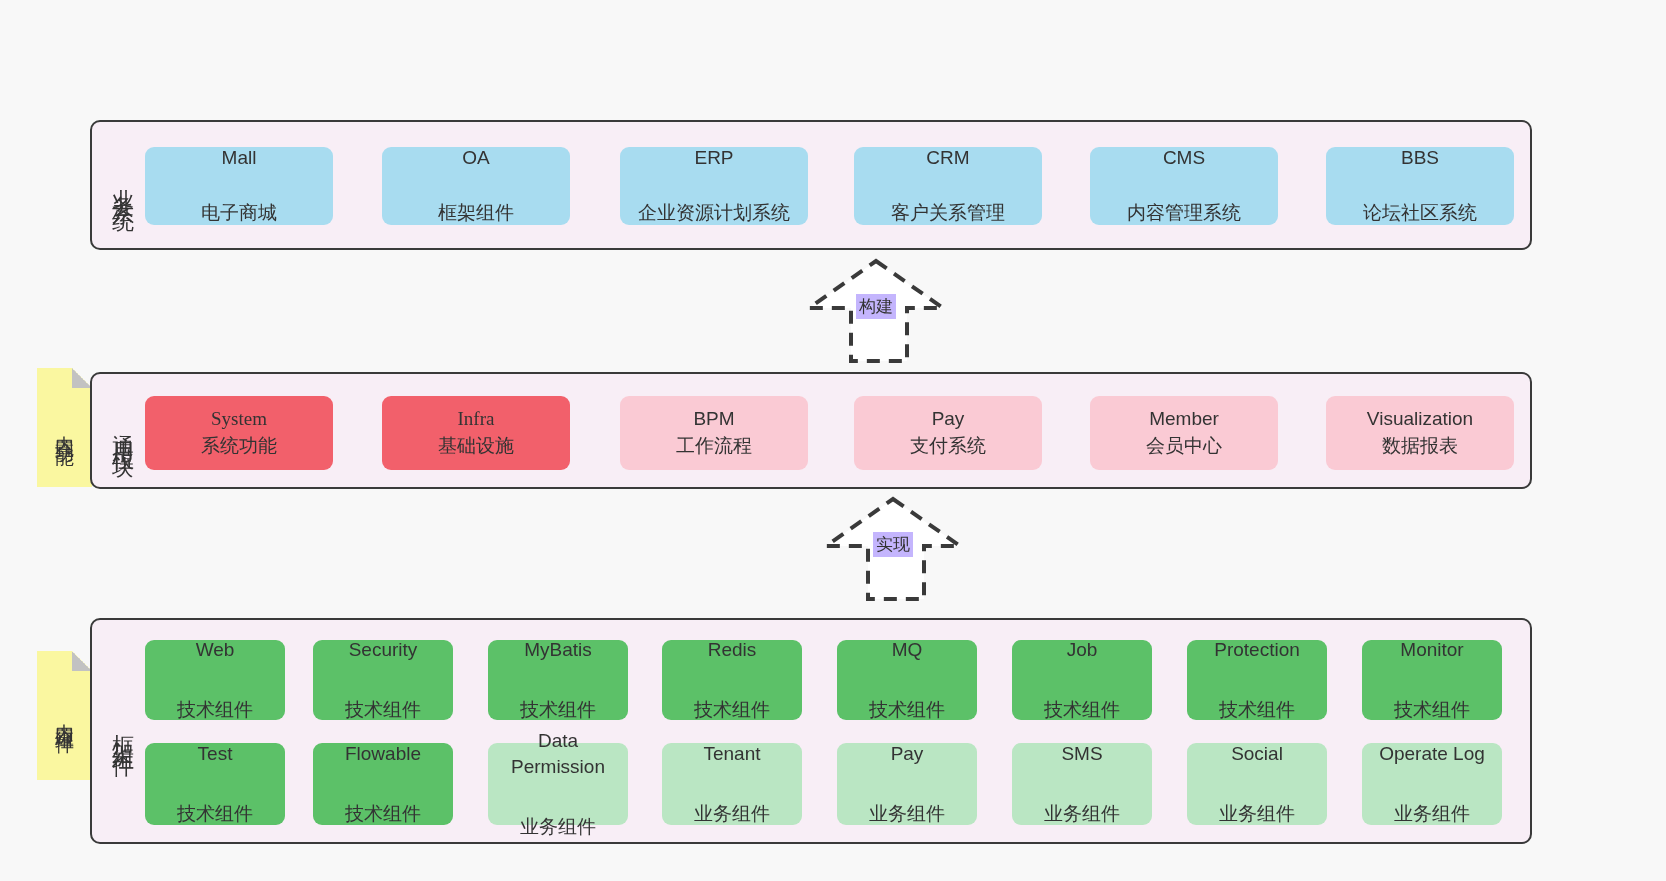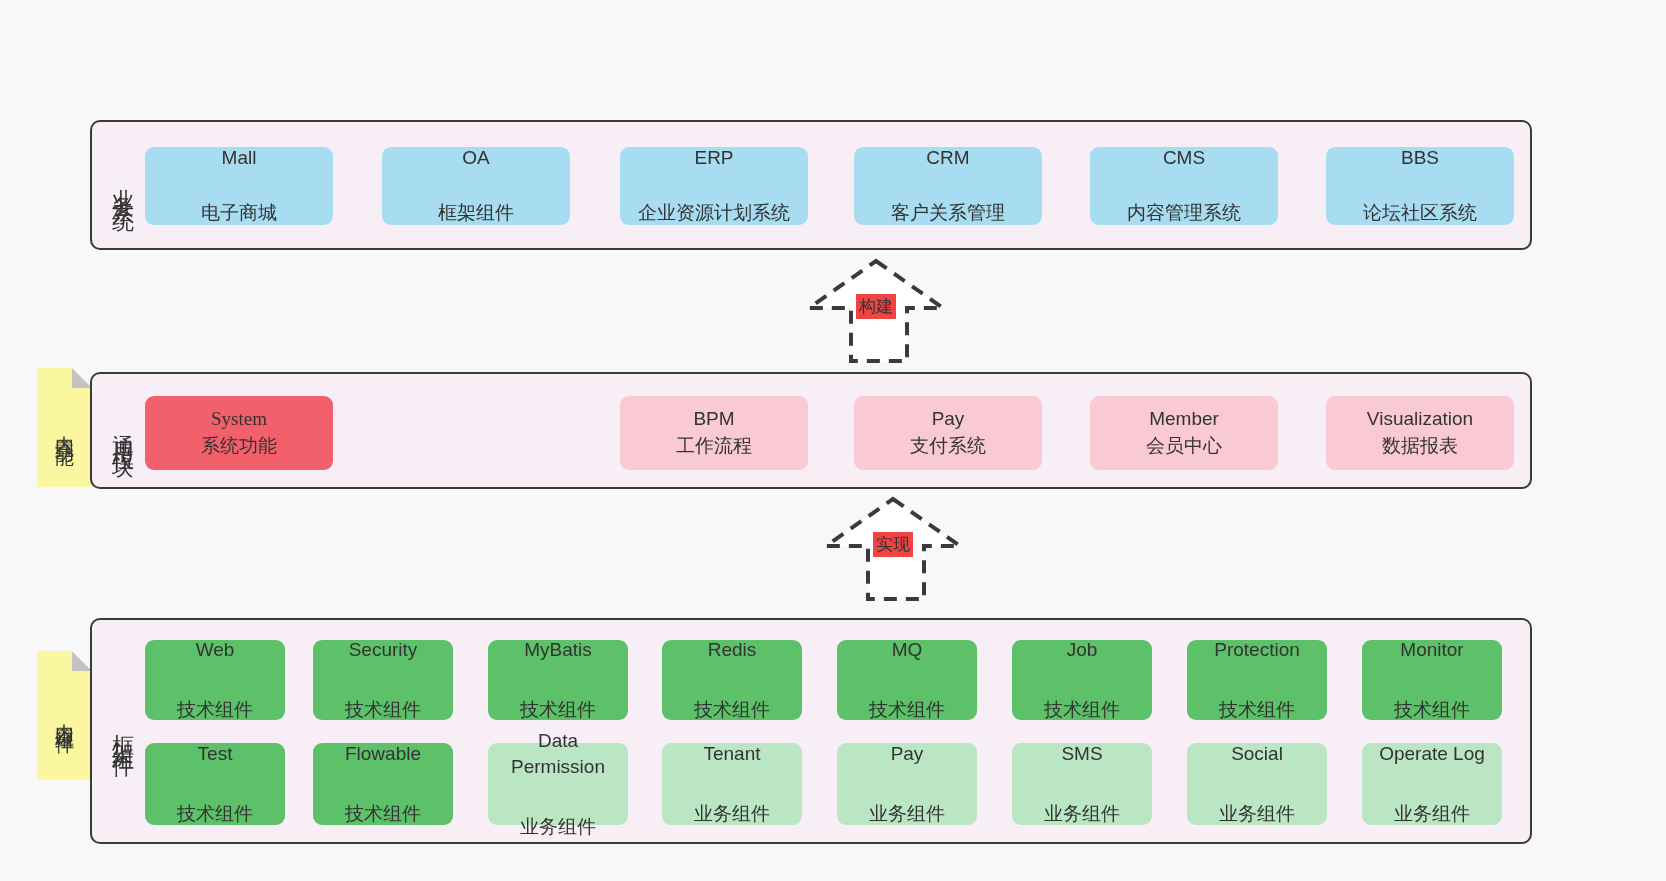--- a/index.html
+++ b/index.html
@@ -37,21 +37,21 @@
   .r2{top:123px;height:82px;}
   .col6-1{left:53px}.col6-2{left:290px}.col6-3{left:528px}
   .col6-4{left:762px}.col6-5{left:998px}.col6-6{left:1234px}
   .col8-1{left:53px}.col8-2{left:221px}.col8-3{left:396px}.col8-4{left:570px}
   .col8-5{left:745px}.col8-6{left:920px}.col8-7{left:1095px}.col8-8{left:1270px}
   .arrow{position:absolute;width:140px;height:106px;z-index:1;}
   #a1{left:806px;top:258px;}
   #a2{left:823px;top:496px;}
   .arrow-label{
     position:absolute;z-index:3;transform:translateX(-50%);
-    background:#ef4444;font-size:17px;color:#333;padding:1px 3px;white-space:nowrap;
+    background:#c4b5fd;font-size:17px;color:#333;padding:1px 3px;white-space:nowrap;
   }
   #al1{left:876px;top:294px;}
   #al2{left:893px;top:532px;}
   .sticky{
     position:absolute;left:37px;width:55px;background:#faf7a0;z-index:1;
     display:flex;align-items:center;justify-content:center;
     clip-path:polygon(0 0, calc(100% - 20px) 0, 100% 20px, 100% 100%, 0 100%);
   }
   #s1{top:368px;height:119px;}
   #s2{top:651px;height:129px;}
@@ -104,20 +104,24 @@
   <span class="fold"></span>
   <span class="stext">内置功能</span>
 </div>
 
 <div class="panel" id="p2">
   <div class="ptitle">通用模块</div>
   <div class="box c-red b6m col6-1">
     <span class="en">System</span>
     <span class="cn">系统功能</span>
   </div>
+  <div class="box c-red b6m col6-2">
+    <span class="en">Infra</span>
+    <span class="cn">基础设施</span>
+  </div>
   <div class="box c-pink b6m col6-3">
     <span class="en">BPM</span>
     <span class="cn">工作流程</span>
   </div>
   <div class="box c-pink b6m col6-4">
     <span class="en">Pay</span>
     <span class="cn">支付系统</span>
   </div>
   <div class="box c-pink b6m col6-5">
     <span class="en">Member</span>

